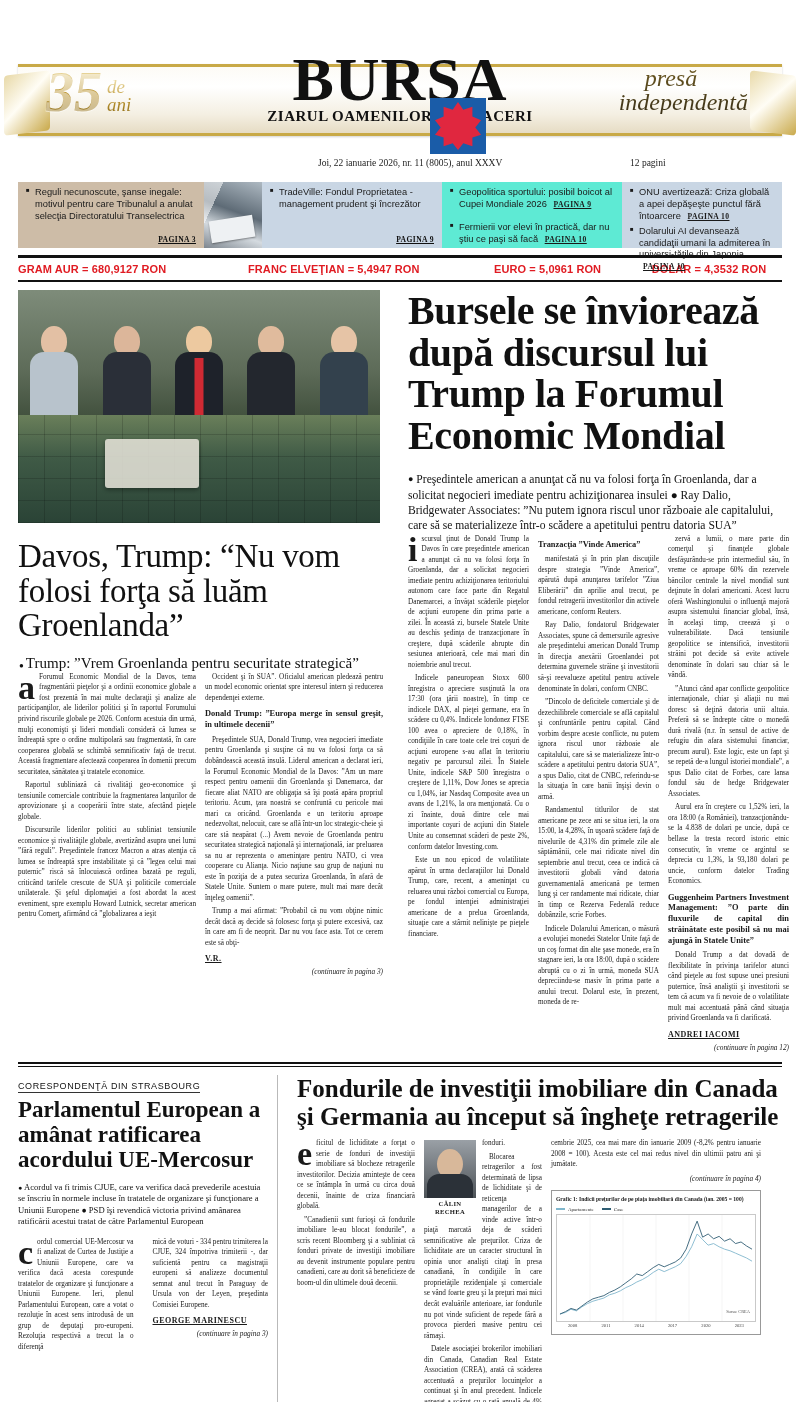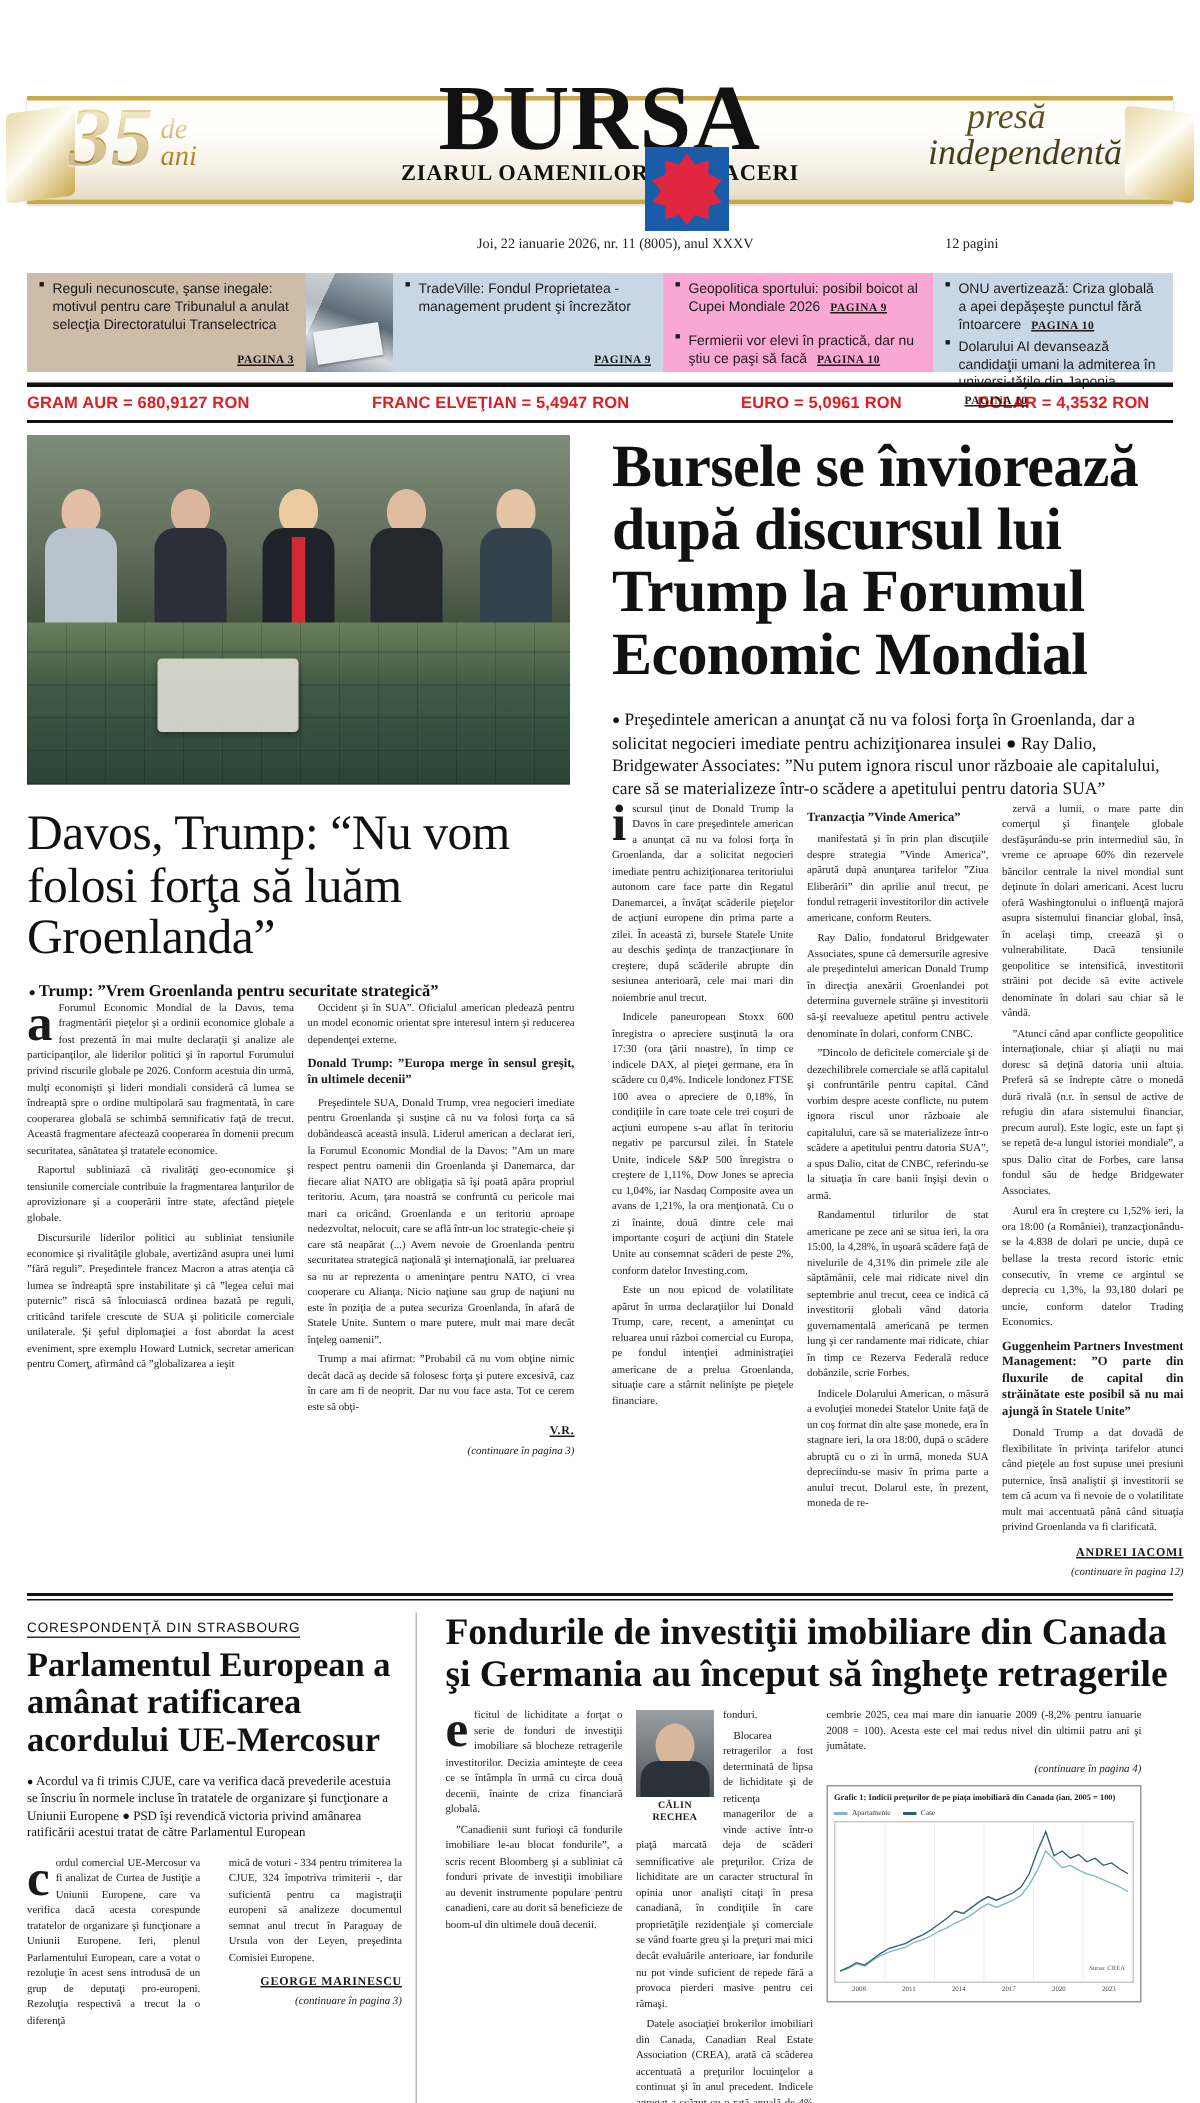--- a/index.html
+++ b/index.html
@@ -79,21 +79,21 @@
   .dateline .dl-center{ position:absolute; left:300px; }
   .dateline .dl-right{ position:absolute; left:612px; }
 
   
   .teasers { display:flex; margin-top:8px; height:66px; border:0; }
   .tz { position:relative; padding:5px 8px 0 8px; }
   .tz.beige { background:#cdbca7; width:186px; }
   .tz.photo { width:58px; padding:0;
     background:linear-gradient(160deg,#b9c4cd,#6f7d88 40%,#cfd6dc 75%,#8b949c); }
   .tz.lblue { background:#c9d6e4; width:180px; }
-  .tz.tan   { background:#f9a8d4; width:180px; }
+  .tz.tan   { background:#5eead4; width:180px; }
   .tz.lblue2{ background:#c9d6e4; width:160px; }
   .tz .item { font-family:"Liberation Sans", sans-serif; font-size:9.3px;
     line-height:1.28; color:#1a1a1a; position:relative; padding-left:9px; margin-bottom:3px;}
   .tz .item:before{ content:"\25A0"; position:absolute; left:0; top:0; font-size:6px; }
   .tz .pg { font-family:"Liberation Serif", serif; font-weight:700; font-size:7.6px;
     letter-spacing:.4px; text-decoration:underline; }
   .tz .pg-right{ position:absolute; right:8px; bottom:4px; }
   .tz .pg-inline{ display:inline; margin-left:4px; }
   .photo-strip{ position:absolute; inset:0;
     background:
@@ -148,37 +148,37 @@
   .f1 .head{background:#e3c0a4;} .f1 .body{background:#b8c3cc;}
   .f2 .head{background:#dcb69a;} .f2 .body{background:#2a2f38;}
   .f3 .head{background:#edc9a0;} .f3 .body{background:#1e222a;}
   .f3 .body:after{content:""; position:absolute; left:50%; transform:translateX(-50%);
     top:6px; width:9px; height:58px; background:#d02a33;}
   .f4 .head{background:#e0bb9d;} .f4 .body{background:#23272e;}
   .f5 .head{background:#e6c4a6;} .f5 .body{background:#33414d;}
 
   .hl-davos{ font-size:33px; line-height:1.05; font-weight:400; margin:16px 0 0 0;
     letter-spacing:-.3px; }
-  .sub-davos{ font-size:11px; margin-top:12px; padding-left:1px;font-weight:bold; }
+  .sub-davos{ font-size:15px; margin-top:12px; padding-left:1px; }
   .sub-davos:before{ content:"\25CF  "; font-size:8px; }
 
   .hl-main{ font-size:40px; line-height:1.04; margin:0; letter-spacing:-.4px; }
   .sub-main{ font-size:11.6px; line-height:1.32; margin-top:16px; }
   .sub-main .b{ font-size:9px; vertical-align:middle; }
   .bc{ font-size:7.2px; line-height:1.46; text-align:justify; hyphens:auto;
        color:#1a1a1a; }
   .bc p{ margin:0 0 3px 0; text-indent:7px; }
   .bc p.nofirst{ text-indent:0; }
   .bc .sh{ font-weight:700; font-size:8.4px; line-height:1.28; text-indent:0;
            margin:6px 0 4px 0; }
   .dropcap:first-letter{
     float:left; font-size:34px; line-height:.82; font-weight:700;
     padding:2px 4px 0 0;
   }
-  .byline{ text-align:right; font-weight:700; font-size:8px; letter-spacing:.5px;
+  .byline{ text-align:left; font-weight:700; font-size:8px; letter-spacing:.5px;
     text-decoration:underline; margin-top:5px; }
   .contin{ text-align:right; font-style:italic; font-size:7.3px; margin-top:2px; }
 
   .left-body{ display:flex; gap:9px; width:372px; }
   .left-body .bc{ width:178px; }
   .right-body{ display:flex; gap:9px; width:382px; }
   .right-body .bc{ width:121px; }
 
   
   .bot-rule{ height:2px; background:#111; margin-top:9px; }

